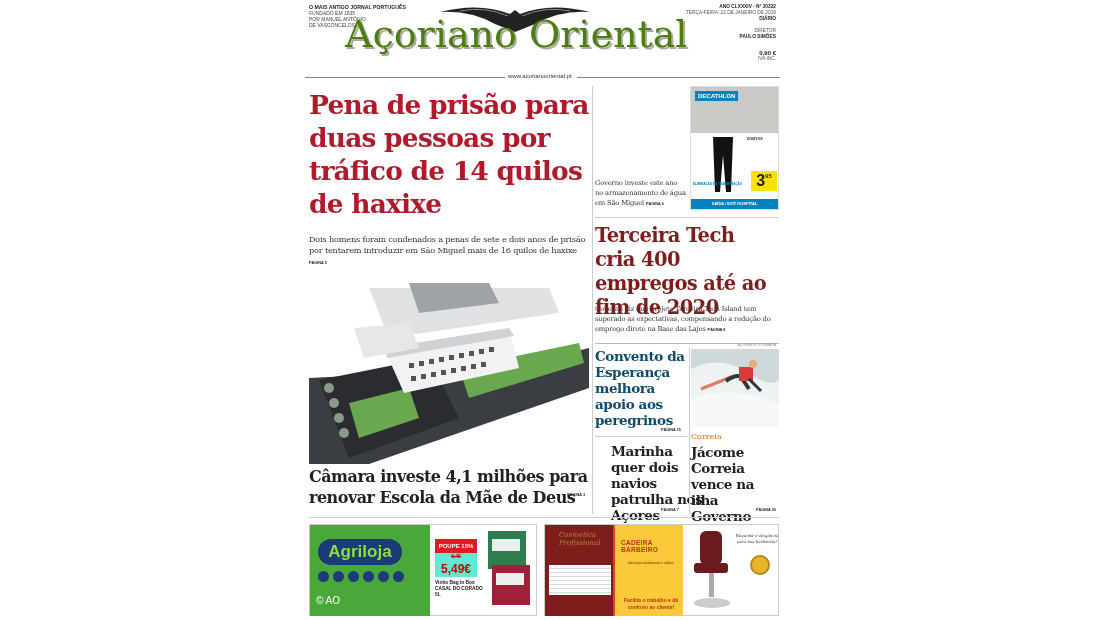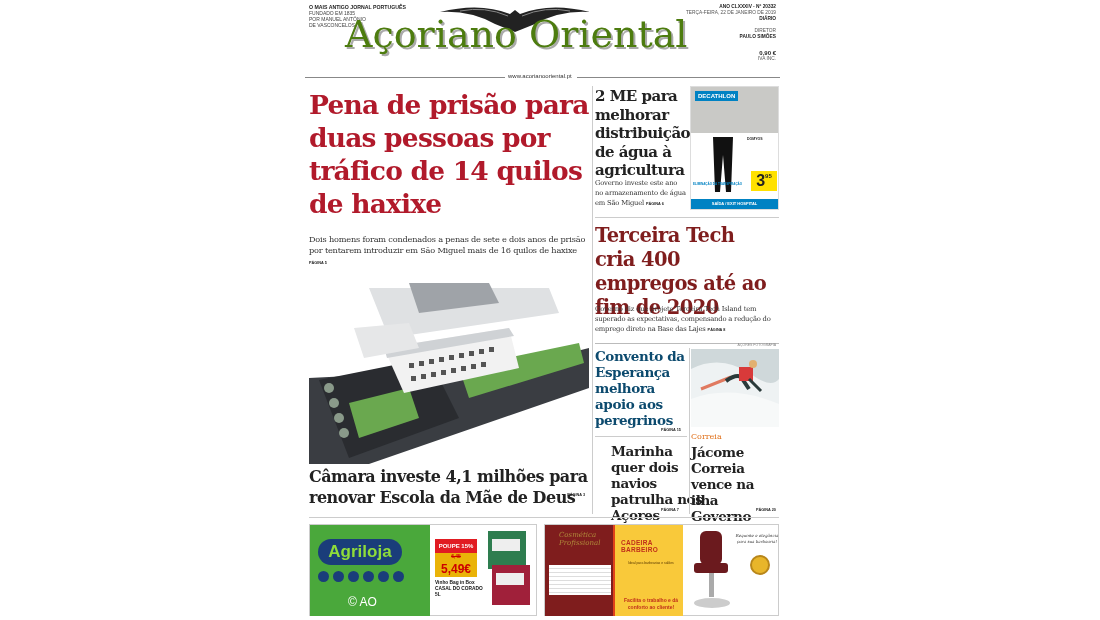--- a/index.html
+++ b/index.html
@@ -54,23 +54,23 @@
     .sec-label { position: absolute; left: 386px; top: 432px; font-size: 8px; color: #e0701a; }
     .s5-title { position: absolute; left: 386px; top: 444px; width: 88px; font-size: 13.5px; line-height: 16px; color: #222; letter-spacing: -0.4px; }
     .s5-pg { position: absolute; left: 451px; top: 508px; }
 
     
     .ad-agri { position: absolute; left: 4px; top: 524px; width: 228px; height: 92px; background: #fff; border: 1px solid #ccc; }
     .ad-agri .green { position: absolute; left: 0; top: 0; width: 120px; height: 91px; background: #4aa83b; }
     .ad-agri .logo-pill { position: absolute; left: 8px; top: 14px; width: 84px; height: 26px; border-radius: 13px; background: #1a3d7a; color: #8fdc3a; font-family: "Liberation Sans", sans-serif; font-weight: bold; font-size: 17px; text-align: center; line-height: 26px; }
     .ad-agri .icons { position: absolute; left: 8px; top: 46px; display: flex; gap: 4px; }
     .ad-agri .icons span { width: 11px; height: 11px; border-radius: 50%; background: #1a3d7a; display: block; }
-    .ad-agri .copy { position: absolute; left: 6px; top: 70px; color: #fff; font-family: "Liberation Sans", sans-serif; font-size: 12px; margin-left: 32px; }
+    .ad-agri .copy { position: absolute; left: 6px; top: 70px; color: #fff; font-family: "Liberation Sans", sans-serif; font-size: 10px; }
     .ad-agri .promo { position: absolute; left: 125px; top: 14px; width: 42px; height: 14px; background: #e11b22; color: #fff; font-family: "Liberation Sans", sans-serif; font-weight: bold; font-size: 6px; text-align: center; line-height: 14px; }
-    .ad-agri .pricebox { position: absolute; left: 125px; top: 28px; width: 42px; height: 24px; background: #eab308; font-family: "Liberation Sans", sans-serif; font-weight: bold; text-align: center; color: #111; }
+    .ad-agri .pricebox { position: absolute; left: 125px; top: 28px; width: 42px; height: 24px; background: #5eead4; font-family: "Liberation Sans", sans-serif; font-weight: bold; text-align: center; color: #111; }
     .ad-agri .pricebox .old { font-size: 5px; color: #c00; display: block; text-decoration: line-through; }
     .ad-agri .pricebox .new { font-size: 12px; color: #c00; line-height: 14px; }
     .ad-agri .prod { position: absolute; left: 125px; top: 55px; width: 60px; font-family: "Liberation Sans", sans-serif; font-size: 4.8px; line-height: 6px; color: #111; font-weight: bold; }
     .ad-agri .box1 { position: absolute; left: 178px; top: 6px; width: 38px; height: 38px; background: #2e7d4f; }
     .ad-agri .box2 { position: absolute; left: 182px; top: 40px; width: 38px; height: 40px; background: #a0203a; }
     .ad-agri .box2 i, .ad-agri .box1 i { position: absolute; left: 4px; top: 8px; width: 28px; height: 12px; background: #eee; }
 
     .ad-barb { position: absolute; left: 239px; top: 524px; width: 235px; height: 92px; background: #fff; border: 1px solid #ccc; }
     .ad-barb .left { position: absolute; left: 0; top: 0; width: 68px; height: 91px; background: #7f1d1d; }
     .ad-barb .brand { position: absolute; left: 14px; top: 6px; font-family: "DejaVu Serif", serif; font-style: italic; font-size: 7px; color: #b08a3a; }
@@ -164,21 +164,20 @@
     </g>
   </svg>
 
   <h2 class="second-title">
     <span>Câmara investe 4,1 milhões para renovar Escola da Mãe de Deus</span>
     <span class="pg">PÁGINA 3</span>
   </h2>
 
   <div class="vdiv"></div>
 
-  <h2 class="s1-title">2 ME para melhorar distribuição de água à agricultura</h2>
   <p class="s1-sub">
     <span>Governo investe este ano no armazenamento de água em São Miguel</span>
     <span class="pg">PÁGINA 6</span>
   </p>
 
   <div class="ad-deca">
     <div style="position:absolute;left:0;top:0;width:87px;height:46px;background:#c9c9c6;"></div>
     <div style="position:absolute;left:4px;top:4px;background:#0082c3;color:#fff;font-family:'Liberation Sans',sans-serif;font-weight:bold;font-size:6px;padding:2px 3px;">DECATHLON</div>
     <svg style="position:absolute;left:20px;top:50px;" width="24" height="55" viewBox="0 0 24 55">
       <path d="M2 0 H22 L20 55 H15 L12 18 L9 55 H4 Z" fill="#111"></path>

